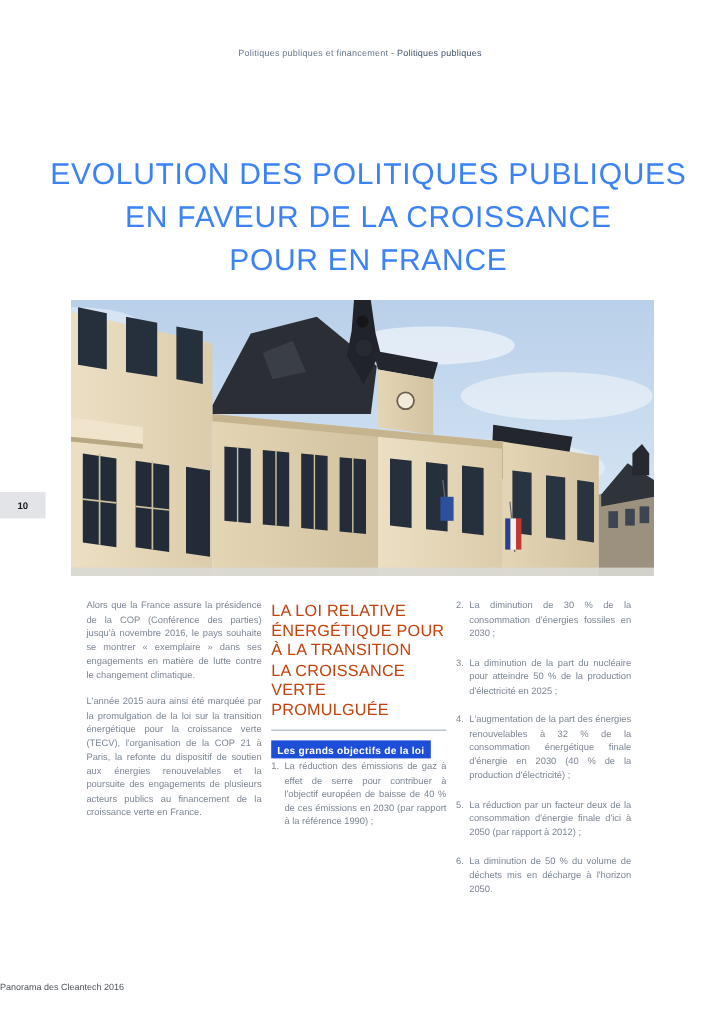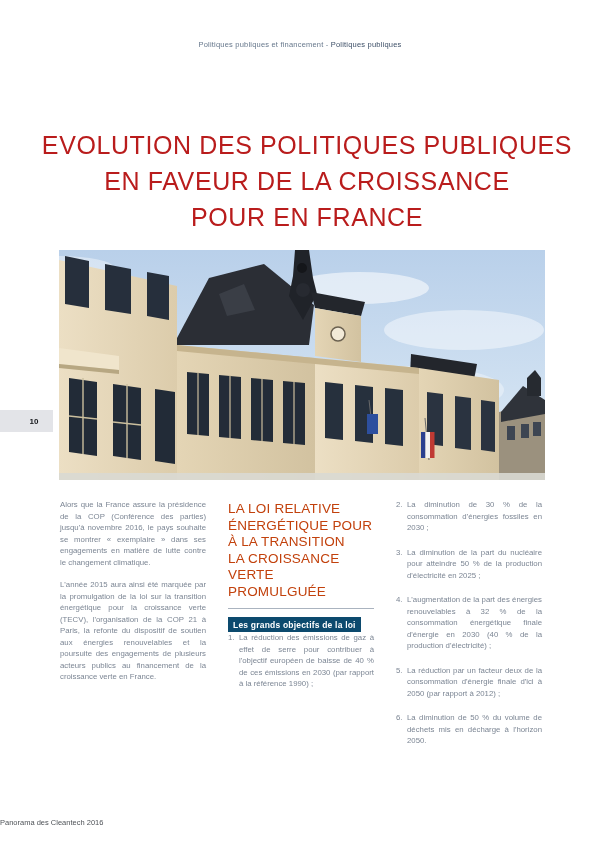--- a/index.html
+++ b/index.html
@@ -8,43 +8,43 @@
     font-family:"Liberation Sans",sans-serif;overflow:hidden;
   }
   .breadcrumb{
     position:absolute;top:40px;left:0;right:0;text-align:center;
     font-size:7.5px;color:#67788c;letter-spacing:.2px;
   }
   .breadcrumb .bold{color:#3e5068;font-weight:normal}
   .page-tab{
     position:absolute;left:0;top:410px;width:38px;height:22px;
     background:#e3e4e8;display:flex;align-items:center;justify-content:center;
-    font-size:8px;font-weight:bold;color:#16181c;padding-left:15px;
+    font-size:8px;font-weight:bold;color:#16181c;
   }
   .page-title{
     position:absolute;top:127px;left:30px;right:16px;text-align:center;
-    color:#b91c1c;font-size:25px;line-height:36px;font-weight:300;letter-spacing:.6px;
+    color:#3b82f6;font-size:25px;line-height:36px;font-weight:300;letter-spacing:.6px;
   }
   .photo{
     position:absolute;left:59px;top:250px;width:486px;height:230px;overflow:hidden;
   }
   .photo svg{display:block}
   .columns{
-    position:absolute;left:60px;top:499px;width:482px;display:flex;gap:22px;
+    position:absolute;left:72px;top:499px;width:482px;display:flex;gap:8px;
   }
   .col{width:146px;flex:none}
   .body-text{font-size:7.8px;line-height:11.5px;color:#7c8694;text-align:justify}
   .para{margin:0 0 11px 0}
   .col2-heading{
     font-size:13.5px;line-height:16.5px;color:#c2410c;letter-spacing:.2px;
     font-weight:400;margin:2px 0 0 0;
   }
   .rule{border:none;border-top:1px solid #aab3bf;margin:8px 0 0 0}
   .badge{
-    display:inline-block;background:#0c4a6e;color:#ffffff;font-size:8.5px;
+    display:inline-block;background:#1d4ed8;color:#ffffff;font-size:8.5px;
     font-weight:bold;padding:3px 5px 2px 5px;letter-spacing:.2px;margin-top:8px;
   }
   .col2 .intro{margin:10px 0 12px 0}
   .num-item{display:flex;margin-bottom:13px}
   .num-item .num{width:11px;flex:none}
   .num-item .txt{flex:1;text-align:justify}
   .footer{
     position:absolute;top:818px;left:0;right:0;
     font-size:7.5px;color:#4f5358;
   }

